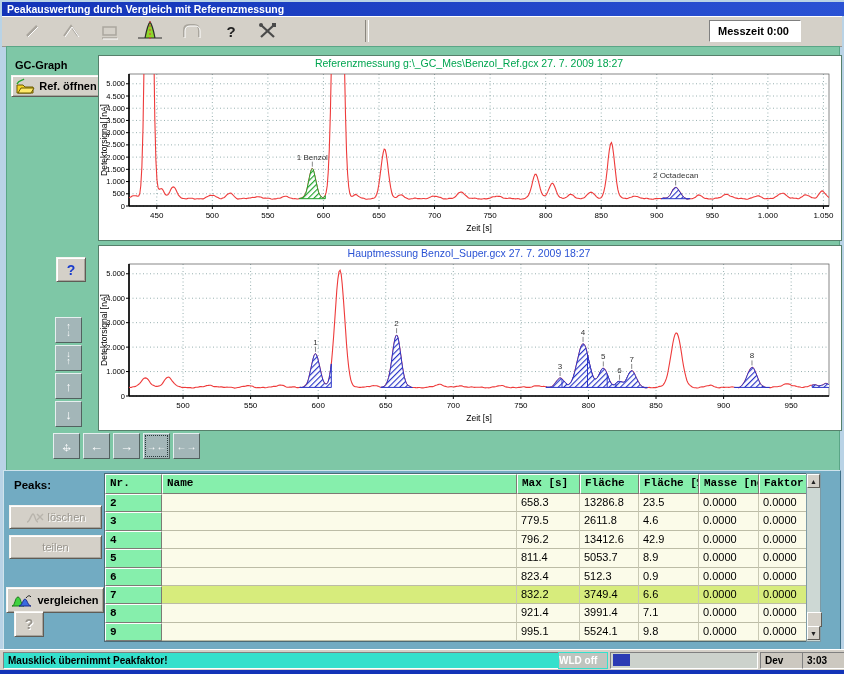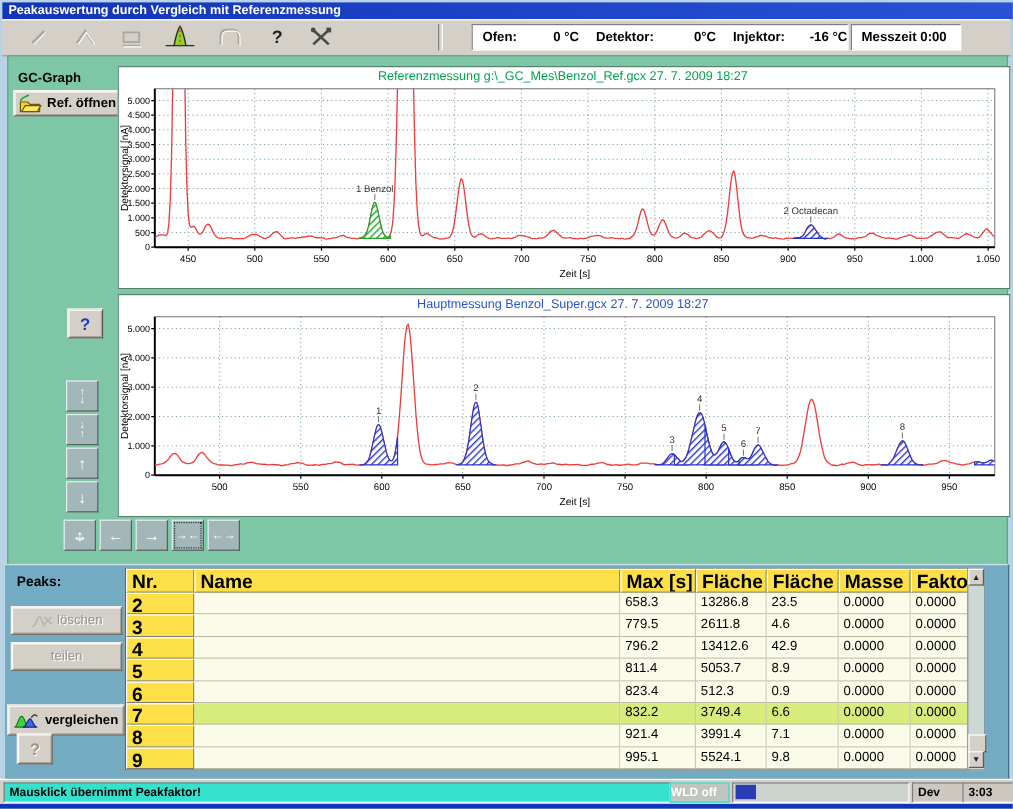--- a/index.html
+++ b/index.html
@@ -61,23 +61,23 @@
   .pbtn2{position:absolute;left:5px;top:64px;width:93px;height:24px;}
   .pbtn3{position:absolute;left:2px;top:94px;width:98px;height:26px;font-weight:bold;margin-top:22px;}
   .pbtn4{position:absolute;left:10px;top:140px;width:30px;height:26px;font-size:14px;font-weight:bold;color:#9a968e;}
   .ptable{
     position:absolute;left:100px;top:2px;width:702px;height:169px;
     display:grid;grid-template-columns:57px 355px 63px 59px 60px 60px 48px;
     grid-template-rows:20px repeat(8,18.4px);
     background:#fbfbe9;border:1px solid #4c6a75;box-sizing:border-box;
   }
   .th,.rownr{
-    background:#fde047;border-right:1px solid #7d7a74;border-bottom:1px solid #7d7a74;
+    background:#86efac;border-right:1px solid #7d7a74;border-bottom:1px solid #7d7a74;
     border-top:1px solid #fff;border-left:1px solid #fff;
-    font-size:16px;font-weight:bold;padding:2px 0 0 4px;overflow:hidden;white-space:nowrap;
+    font-size:11px;font-weight:bold;padding:2px 0 0 4px;overflow:hidden;white-space:nowrap;font-family:Liberation Mono, monospace;
   }
   .td{
     background:#fbfbe9;border-right:1px solid #c9c9b4;border-bottom:1px solid #bcbca6;
     font-size:11px;padding:2px 0 0 4px;overflow:hidden;white-space:nowrap;color:#000;
   }
   .td.hl{background:#d7ec7c;}
   .scrollbar{position:absolute;left:802px;top:2px;width:15px;height:169px;background:#cdd8d4;border:1px solid #7d9aa5;box-sizing:border-box;}
   .sbtn{position:absolute;left:0;width:13px;height:14px;background:#d4d0c8;border:1px solid;border-color:#fff #5f5c56 #5f5c56 #fff;font-size:7px;color:#222;display:flex;align-items:center;justify-content:center;padding:0;}
   .sthumb{position:absolute;left:0;width:13px;height:13px;background:#d4d0c8;border:1px solid;border-color:#fff #5f5c56 #5f5c56 #fff;}
   .statusbar{position:absolute;left:0;top:649px;width:844px;height:20px;background:#d4d0c8;border-top:1px solid #fff;}
@@ -134,28 +134,20 @@
     <button class="tbicon" style="left:214px;color:#222;font-size:15px;font-weight:bold;">?</button>
     <button class="tbicon" style="left:252px">
       <svg width="26" height="20">
         <line x1="7" y1="4" x2="20" y2="16" stroke="#4a4a4a" stroke-width="2.2"></line>
         <line x1="20" y1="4" x2="7" y2="16" stroke="#4a4a4a" stroke-width="2.2"></line>
         <circle cx="7" cy="4" r="2" fill="#4a4a4a"></circle>
         <rect x="18" y="2" width="4" height="4" fill="#4a4a4a"></rect>
       </svg>
     </button>
     <div class="tbsep"></div>
-    <div class="readout" style="left:391px;width:312px;">
-      <span class="lab">Ofen:</span>
-      <span class="val">0 °C</span>
-      <span class="lab" style="margin-left:14px">Detektor:</span>
-      <span class="val">0°C</span>
-      <span class="lab" style="margin-left:14px">Injektor:</span>
-      <span class="val">-16 °C</span>
-    </div>
     <div class="readout" style="left:707px;width:90px;">
       <span class="lab">Messzeit 0:00</span>
     </div>
   </div>
 
   <div class="mainarea">
     <div class="gc-label">GC-Graph</div>
     <button class="btn refbtn">
       <svg width="20" height="16">
         <path d="M2,6 C4,2 7,3 9,1" fill="none" stroke="#1fa32a" stroke-width="1.4"></path>

